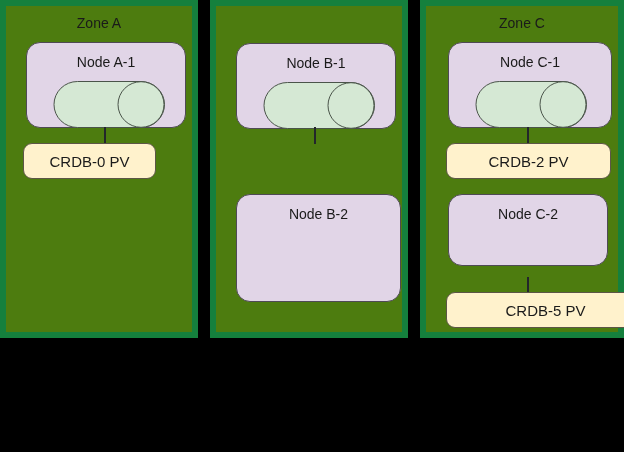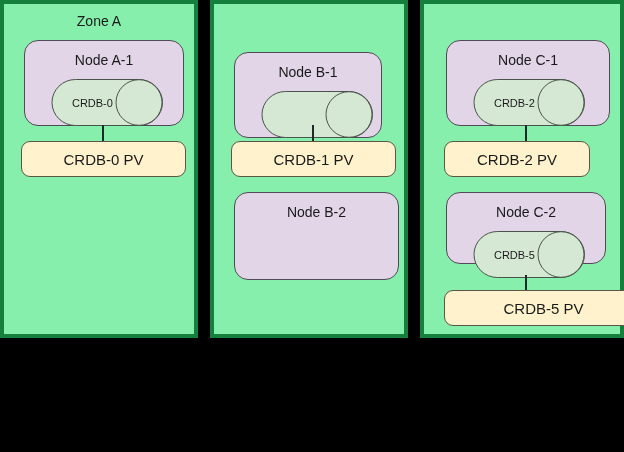--- a/index.html
+++ b/index.html
@@ -10,22 +10,22 @@
   #canvas {
     position: relative;
     width: 624px;
     height: 452px;
     background: #000000;
     font-family: "Liberation Sans", sans-serif;
     overflow: hidden;
   }
   .zone {
     position: absolute;
-    background: #86efac;
-    border: 4px solid #15803d;
+    background: #4d7c0f;
+    border: 6px solid #15803d;
     box-sizing: border-box;
   }
   .zone-title {
     position: absolute;
     top: 9px;
     left: 0;
     right: 0;
     text-align: center;
     font-size: 14px;
     color: #1a1a1a;
@@ -94,85 +94,74 @@
     <div class="zone-title">Zone A</div>
 
     <div class="node" style="left:20px; top:36px; width:160px; height:86px;">
       <div class="node-title">Node A-1</div>
 
       <div class="cyl" style="left:26px; top:38px; width:112px; height:47px;">
         <svg width="112" height="47" viewBox="0 0 112 47">
           <path d="M24.5,0.5 H88 A23.5,23 0 0 1 88,46.5 H24.5 A23.5,23 0 0 1 24.5,0.5 Z" fill="#d5e8d4" stroke="#4a544a" stroke-width="1"></path>
           <ellipse cx="88" cy="23.5" rx="23" ry="22.8" fill="#d5e8d4" stroke="#4a544a" stroke-width="1"></ellipse>
         </svg>
-        <div class="cyl-label">CRDB-0</div>
       </div>
     </div>
 
     <div class="edge" style="left:98px; top:121px; height:17px;"></div>
 
-    <div class="pv" style="left:17px; top:137px; width:165px; height:36px;">
+    <div class="pv" style="left:17px; top:137px; width:133px; height:36px;">
       <span>CRDB-0 PV</span>
     </div>
   </div>
 
   <div class="zone" style="left:210px; top:0px; width:198px; height:338px;">
 
-    <div class="node" style="left:20px; top:48px; width:148px; height:86px;">
+    <div class="node" style="left:20px; top:37px; width:160px; height:86px;">
       <div class="node-title">Node B-1</div>
 
       <div class="cyl" style="left:26px; top:38px; width:112px; height:47px;">
         <svg width="112" height="47" viewBox="0 0 112 47">
           <path d="M24.5,0.5 H88 A23.5,23 0 0 1 88,46.5 H24.5 A23.5,23 0 0 1 24.5,0.5 Z" fill="#d5e8d4" stroke="#4a544a" stroke-width="1"></path>
           <ellipse cx="88" cy="23.5" rx="23" ry="22.8" fill="#d5e8d4" stroke="#4a544a" stroke-width="1"></ellipse>
         </svg>
       </div>
     </div>
 
     <div class="edge" style="left:98px; top:121px; height:17px;"></div>
 
-    <div class="pv" style="left:17px; top:137px; width:165px; height:36px;">
-      <span>CRDB-1 PV</span>
-    </div>
 
-    <div class="node" style="left:20px; top:188px; width:165px; height:88px;">
+    <div class="node" style="left:20px; top:188px; width:165px; height:108px;">
       <div class="node-title">Node B-2</div>
     </div>
   </div>
 
   <div class="zone" style="left:420px; top:0px; width:204px; height:338px;">
+    <div class="zone-title">Zone C</div>
 
     <div class="node" style="left:22px; top:36px; width:164px; height:86px;">
       <div class="node-title">Node C-1</div>
 
       <div class="cyl" style="left:26px; top:38px; width:112px; height:47px;">
         <svg width="112" height="47" viewBox="0 0 112 47">
           <path d="M24.5,0.5 H88 A23.5,23 0 0 1 88,46.5 H24.5 A23.5,23 0 0 1 24.5,0.5 Z" fill="#d5e8d4" stroke="#4a544a" stroke-width="1"></path>
           <ellipse cx="88" cy="23.5" rx="23" ry="22.8" fill="#d5e8d4" stroke="#4a544a" stroke-width="1"></ellipse>
         </svg>
-        <div class="cyl-label">CRDB-2</div>
       </div>
     </div>
 
     <div class="edge" style="left:101px; top:121px; height:17px;"></div>
 
-    <div class="pv" style="left:20px; top:137px; width:146px; height:36px;">
+    <div class="pv" style="left:20px; top:137px; width:165px; height:36px;">
       <span>CRDB-2 PV</span>
     </div>
 
     <div class="node" style="left:22px; top:188px; width:160px; height:72px;">
       <div class="node-title">Node C-2</div>
 
-      <div class="cyl" style="left:26px; top:38px; width:112px; height:47px;">
-        <svg width="112" height="47" viewBox="0 0 112 47">
-          <path d="M24.5,0.5 H88 A23.5,23 0 0 1 88,46.5 H24.5 A23.5,23 0 0 1 24.5,0.5 Z" fill="#d5e8d4" stroke="#4a544a" stroke-width="1"></path>
-          <ellipse cx="88" cy="23.5" rx="23" ry="22.8" fill="#d5e8d4" stroke="#4a544a" stroke-width="1"></ellipse>
-        </svg>
-        <div class="cyl-label">CRDB-5</div>
-      </div>
     </div>
 
     <div class="edge" style="left:101px; top:271px; height:16px;"></div>
 
     <div class="pv" style="left:20px; top:286px; width:199px; height:36px;">
       <span>CRDB-5 PV</span>
     </div>
   </div>
 
 </div>

